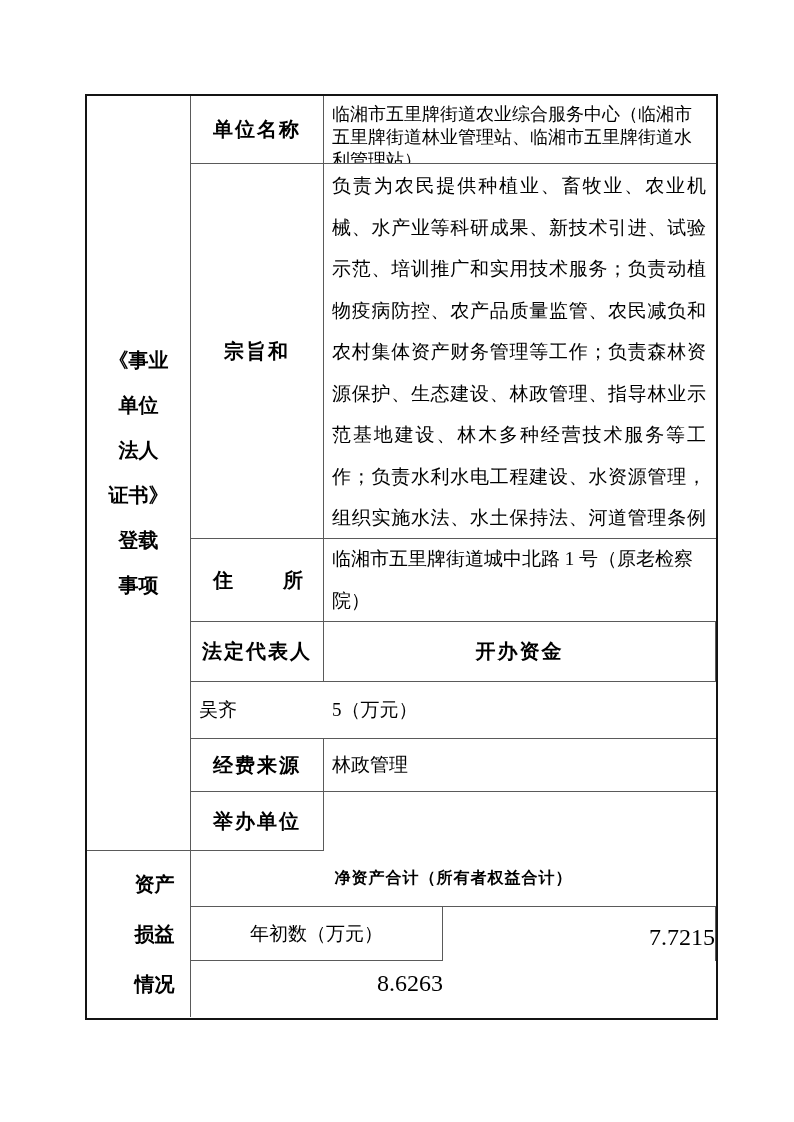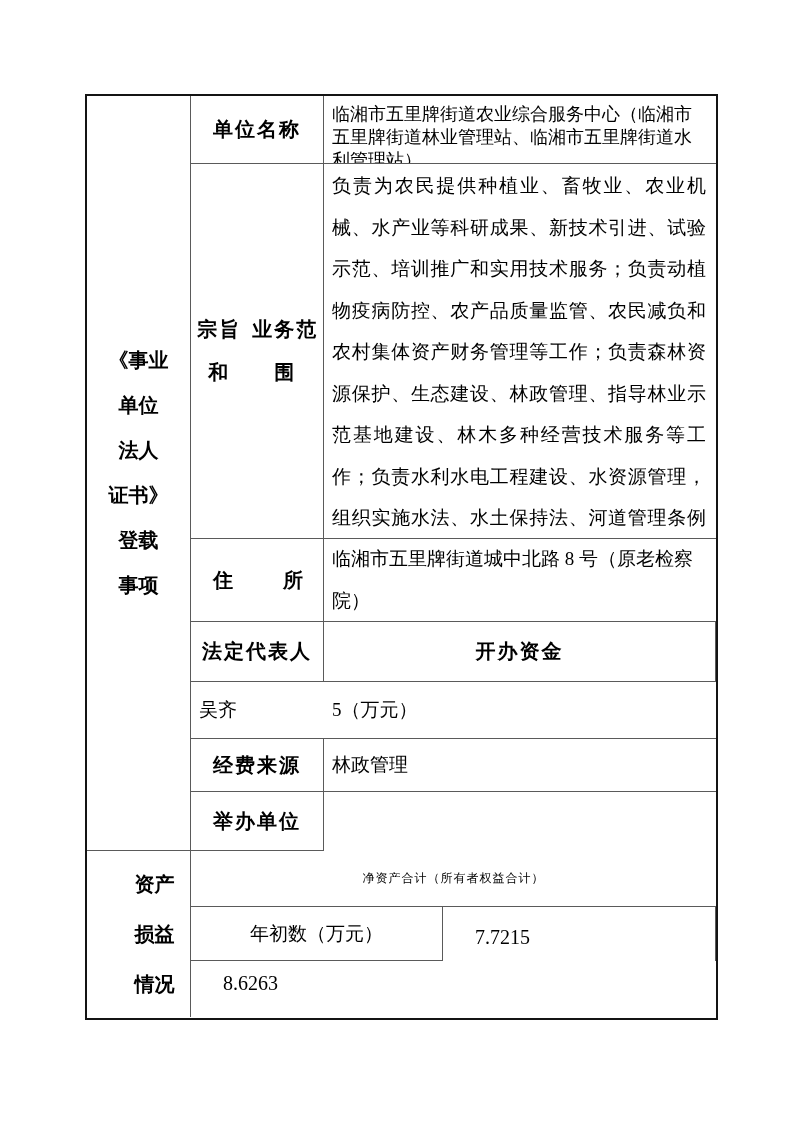--- a/index.html
+++ b/index.html
@@ -57,27 +57,27 @@
     font-size:19px; padding:2px 10px 2px 8px;
     word-break:break-all; line-height:26px;
   }
   .fvalue.tight   { font-size:18px; line-height:23px; padding-top:18px; }
   .fvalue.scope   { display:block; line-height:41.5px; padding-top:1px; text-align:justify; }
   .fvalue.address { line-height:42px; }
 
   
   .asset-header {
     display:flex; align-items:center; justify-content:center;
-    font-size:12px; letter-spacing:1px;
+    font-size:16px; letter-spacing:1px;font-weight:bold;
   }
   .asset-col-label {
     display:flex; align-items:center; justify-content:center; font-size:19px;
   }
   .asset-val {
-    display:flex; align-items:center; justify-content:flex-start; font-size:20px;
+    display:flex; align-items:center; justify-content:flex-end; font-size:24px;
   }
   .asset-val.begin span { position:relative; top:3px; }
   .asset-val.end   span { position:relative; top:-6px; }
 </style>
 </head>
 <body>
 
 <div class="page">
   <div class="reg-table">
 
@@ -90,30 +90,29 @@
         <span>证书》</span>
         <span>登载</span>
         <span>事项</span>
       </div>
 
       <div class="cell flabel">单位名称</div>
       <div class="cell fvalue tight no-r">临湘市五里牌街道农业综合服务中心（临湘市五里牌街道林业管理站、临湘市五里牌街道水利管理站）</div>
 
       <div class="cell flabel two-line">
         <span>宗旨和</span>
-        <span>业务范围</span>
       </div>
       <div class="cell fvalue scope no-r">负责为农民提供种植业、畜牧业、农业机械、水产业等科研成果、新技术引进、试验示范、培训推广和实用技术服务；负责动植物疫病防控、农产品质量监管、农民减负和农村集体资产财务管理等工作；负责森林资源保护、生态建设、林政管理、指导林业示范基地建设、林木多种经营技术服务等工作；负责水利水电工程建设、水资源管理，组织实施水法、水土保持法、河道管理条例等工作。</div>
 
       <div class="cell flabel spread">
         <span>住</span>
         <span>所</span>
       </div>
       <div class="cell fvalue address no-r">
-        <span>临湘市五里牌街道城中北路 8 号（原老检察院）</span>
+        <span>临湘市五里牌街道城中北路 1 号（原老检察院）</span>
       </div>
 
       <div class="cell flabel">法定代表人</div>
       <div class="cell flabel">开办资金</div>
 
       <div class="cell fvalue no-r">吴齐</div>
       <div class="cell fvalue no-r">5（万元）</div>
 
       <div class="cell flabel">经费来源</div>
       <div class="cell fvalue no-r">林政管理</div>

